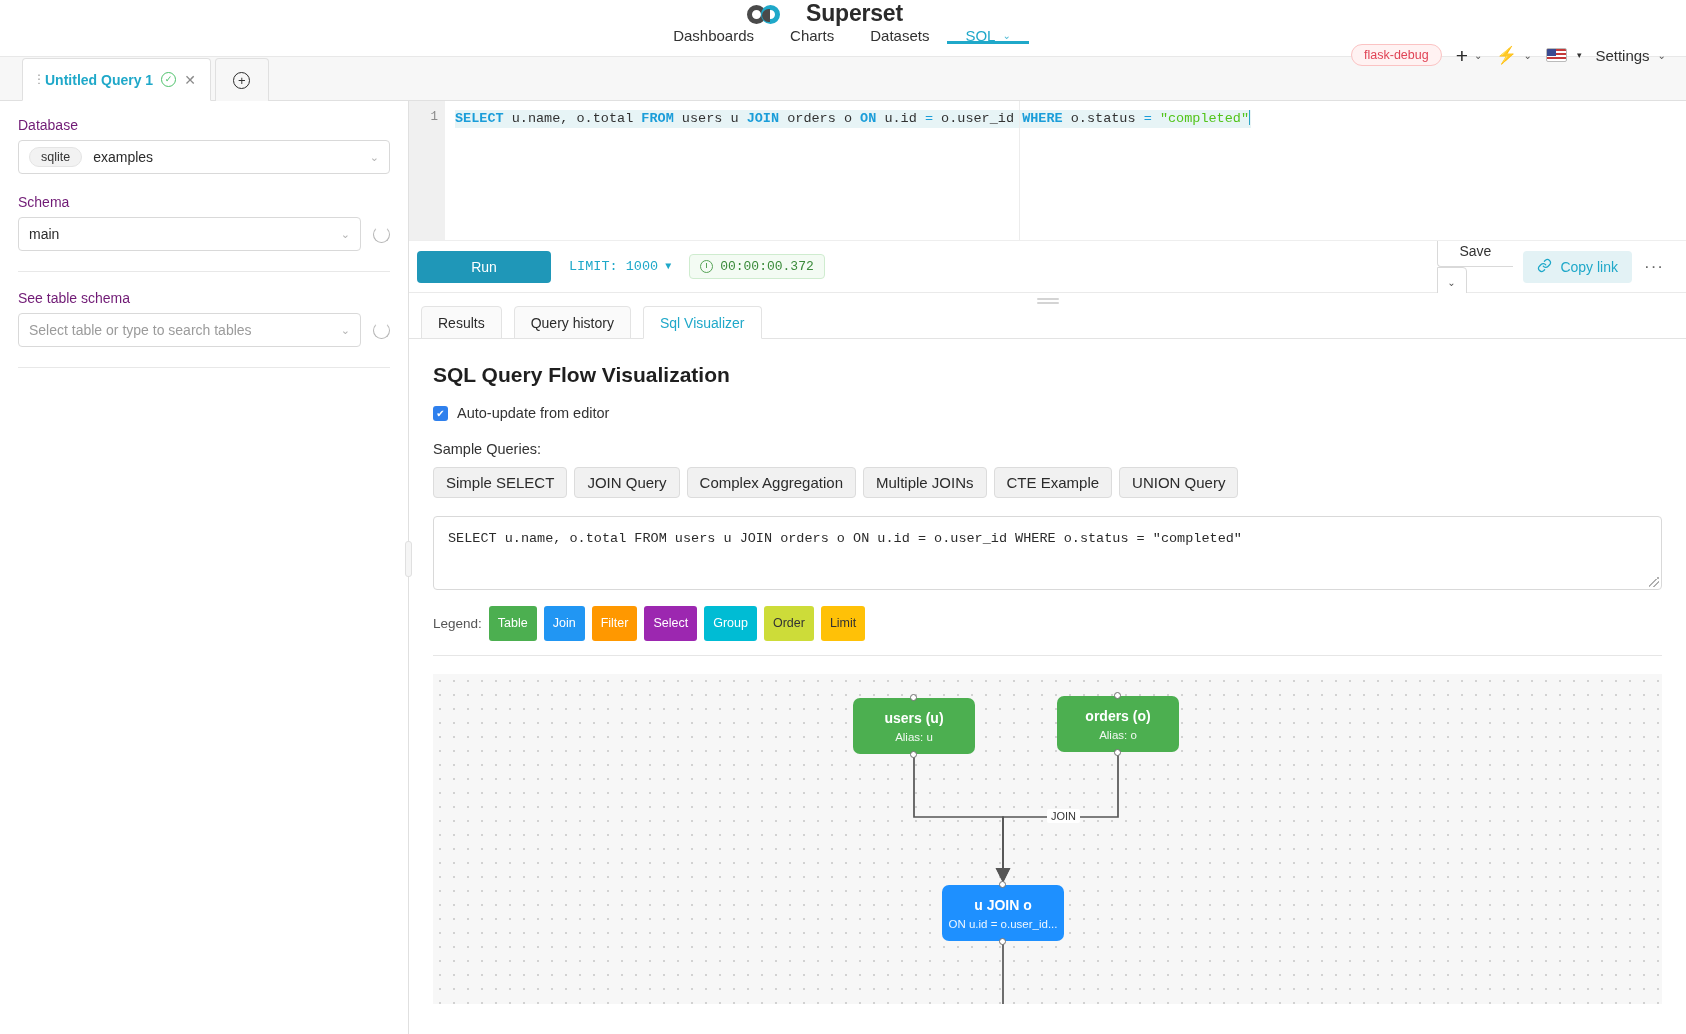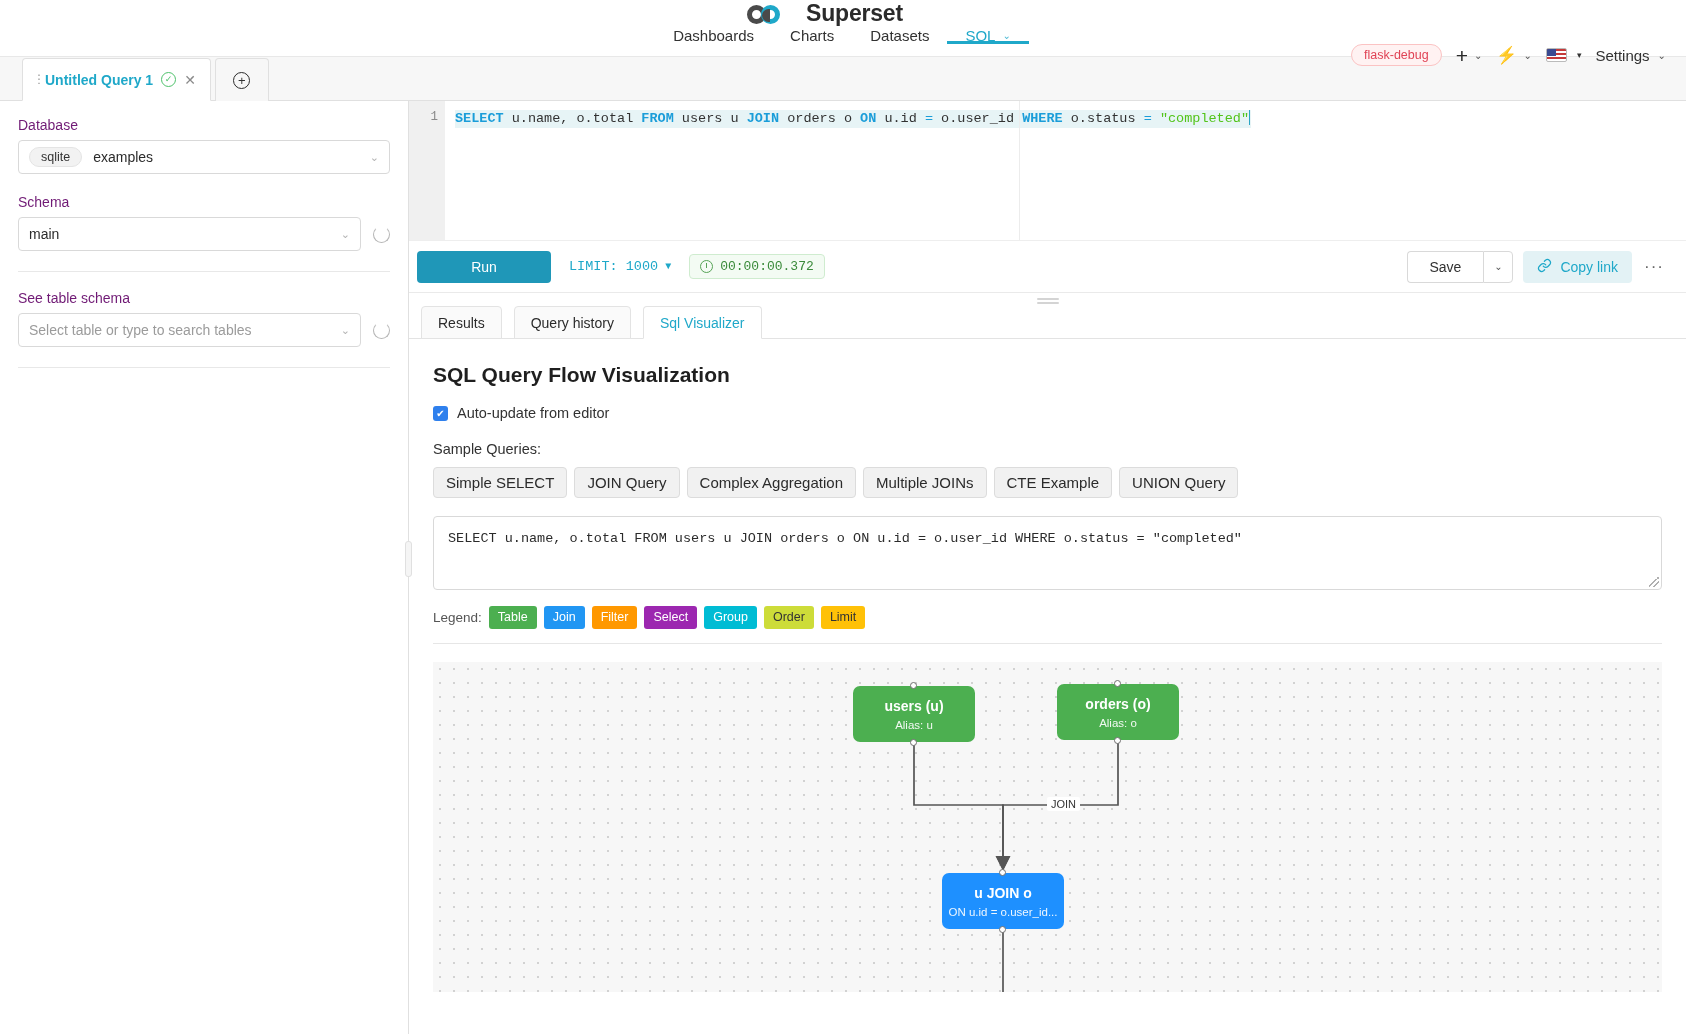--- a/index.html
+++ b/index.html
@@ -168,21 +168,21 @@
   .timer{
     border:1px solid #cfeccf; background:#f3fbf3; color:#3a8a3a; border-radius:4px;
     font-family:"Liberation Mono", monospace; font-size:13px; padding:4px 10px;
     display:flex; align-items:center; gap:7px;
   }
   .clock{
     width:13px;height:13px;border:1.3px solid #56a356;border-radius:50%;position:relative;
   }
   .clock::after{content:"";position:absolute;left:5px;top:2px;width:1.2px;height:4.5px;background:#56a356;}
   .toolbar-right{ margin-left:auto; display:flex; align-items:center; gap:10px; }
-  .save-group{ display:flex; }
+  .save-group{ display:flex;flex-direction:column; }
   .save-btn{
     height:32px; padding:0 22px; border:1px solid #d9d9d9; border-right:none;
     border-radius:4px 0 0 4px; background:#fff; display:flex; align-items:center;
     font-size:14px; cursor:pointer;
   }
   .save-caret{
     height:32px; width:30px; border:1px solid #d9d9d9; border-radius:0 4px 4px 0;
     background:#fff; display:flex;align-items:center;justify-content:center;
     font-size:10px; color:#555; cursor:pointer;
   }
@@ -233,21 +233,21 @@
   .ta-wrap{ position:relative; margin-bottom:16px; }
   .ta-grip{
     position:absolute; right:3px; bottom:3px; width:10px; height:10px;
     background:
       linear-gradient(135deg, transparent 45%, #b0b0b0 45%, #b0b0b0 55%, transparent 55%),
       linear-gradient(135deg, transparent 70%, #b0b0b0 70%, #b0b0b0 80%, transparent 80%);
   }
   .legend{ display:flex; align-items:center; gap:7px; font-size:13.5px; color:#555;
            padding-bottom:14px; border-bottom:1px solid #e6e6e6; }
   .badge{
-    color:#fff; border-radius:3px; padding:4px 9px; font-size:12.5px; line-height:1.2;
+    color:#fff; border-radius:3px; padding:10px 9px; font-size:12.5px; line-height:1.2;
   }
 
   
   .canvas{
     margin:18px 24px 0 24px; height:330px; background:#f7f7f7;
     background-image:radial-gradient(#d2d2d2 1px, transparent 1px);
     background-size:14px 14px;
     position:relative; overflow:hidden;
   }
   .node{

